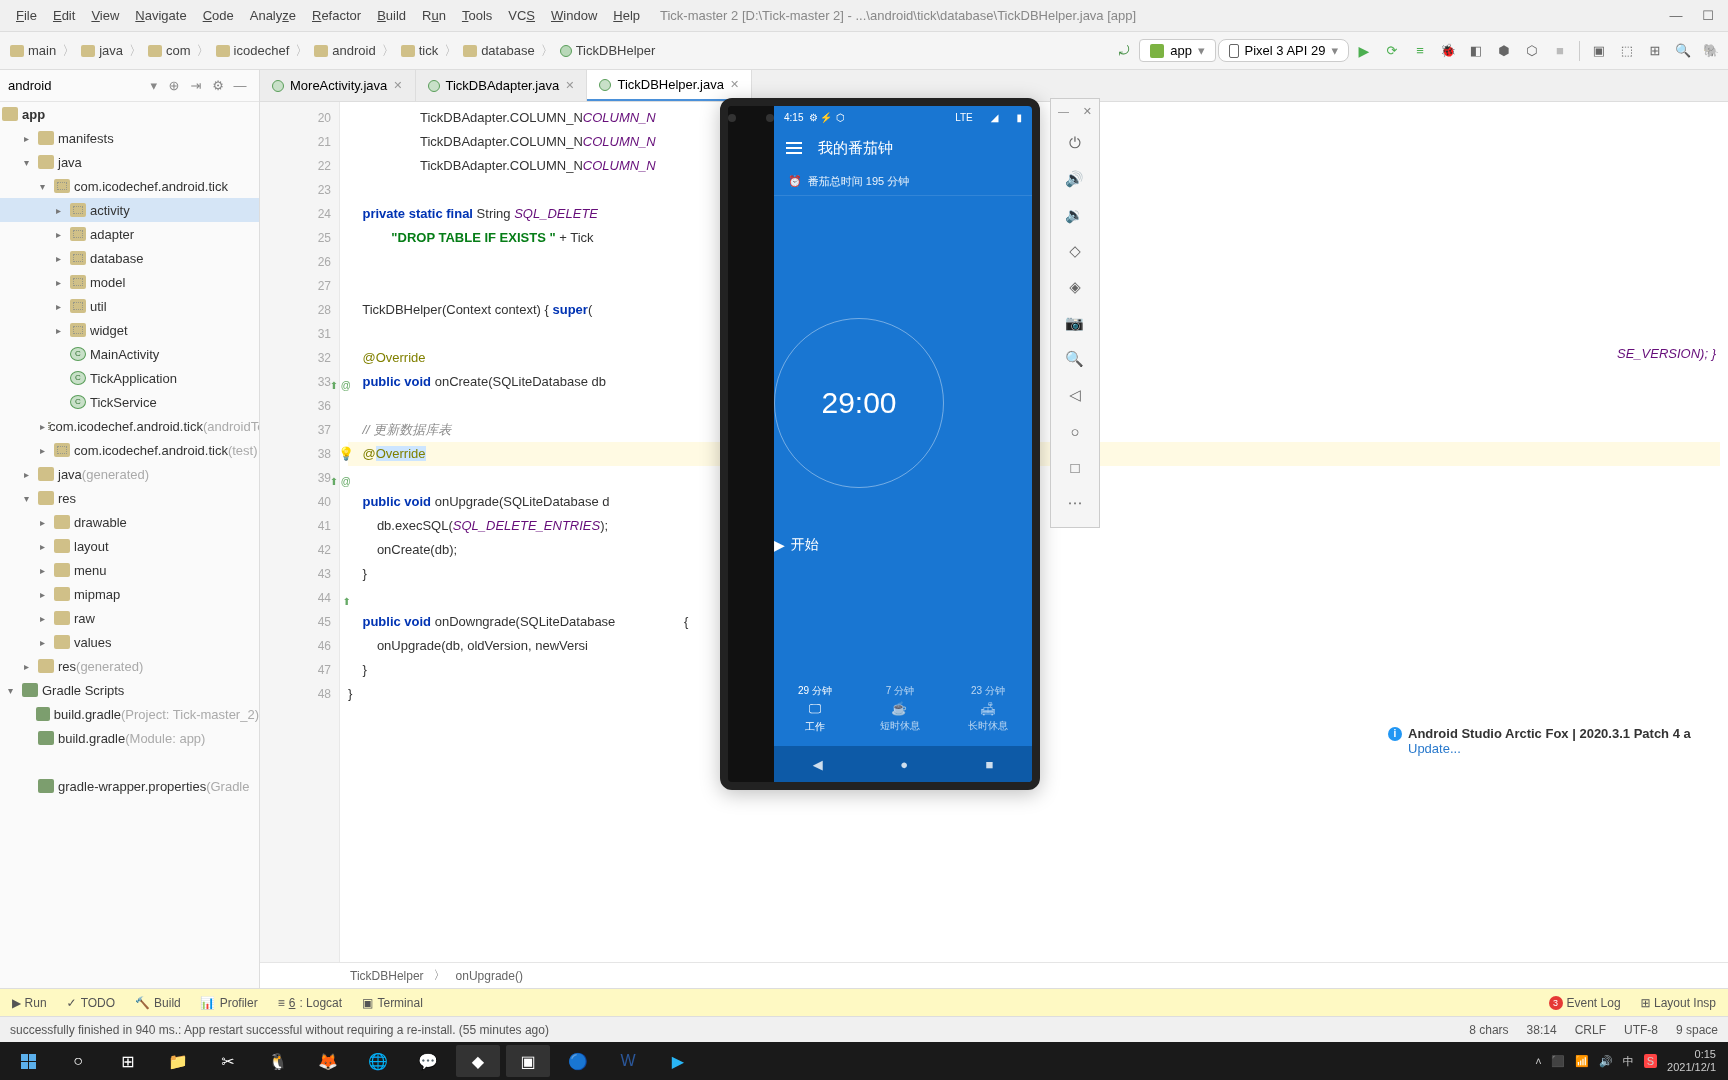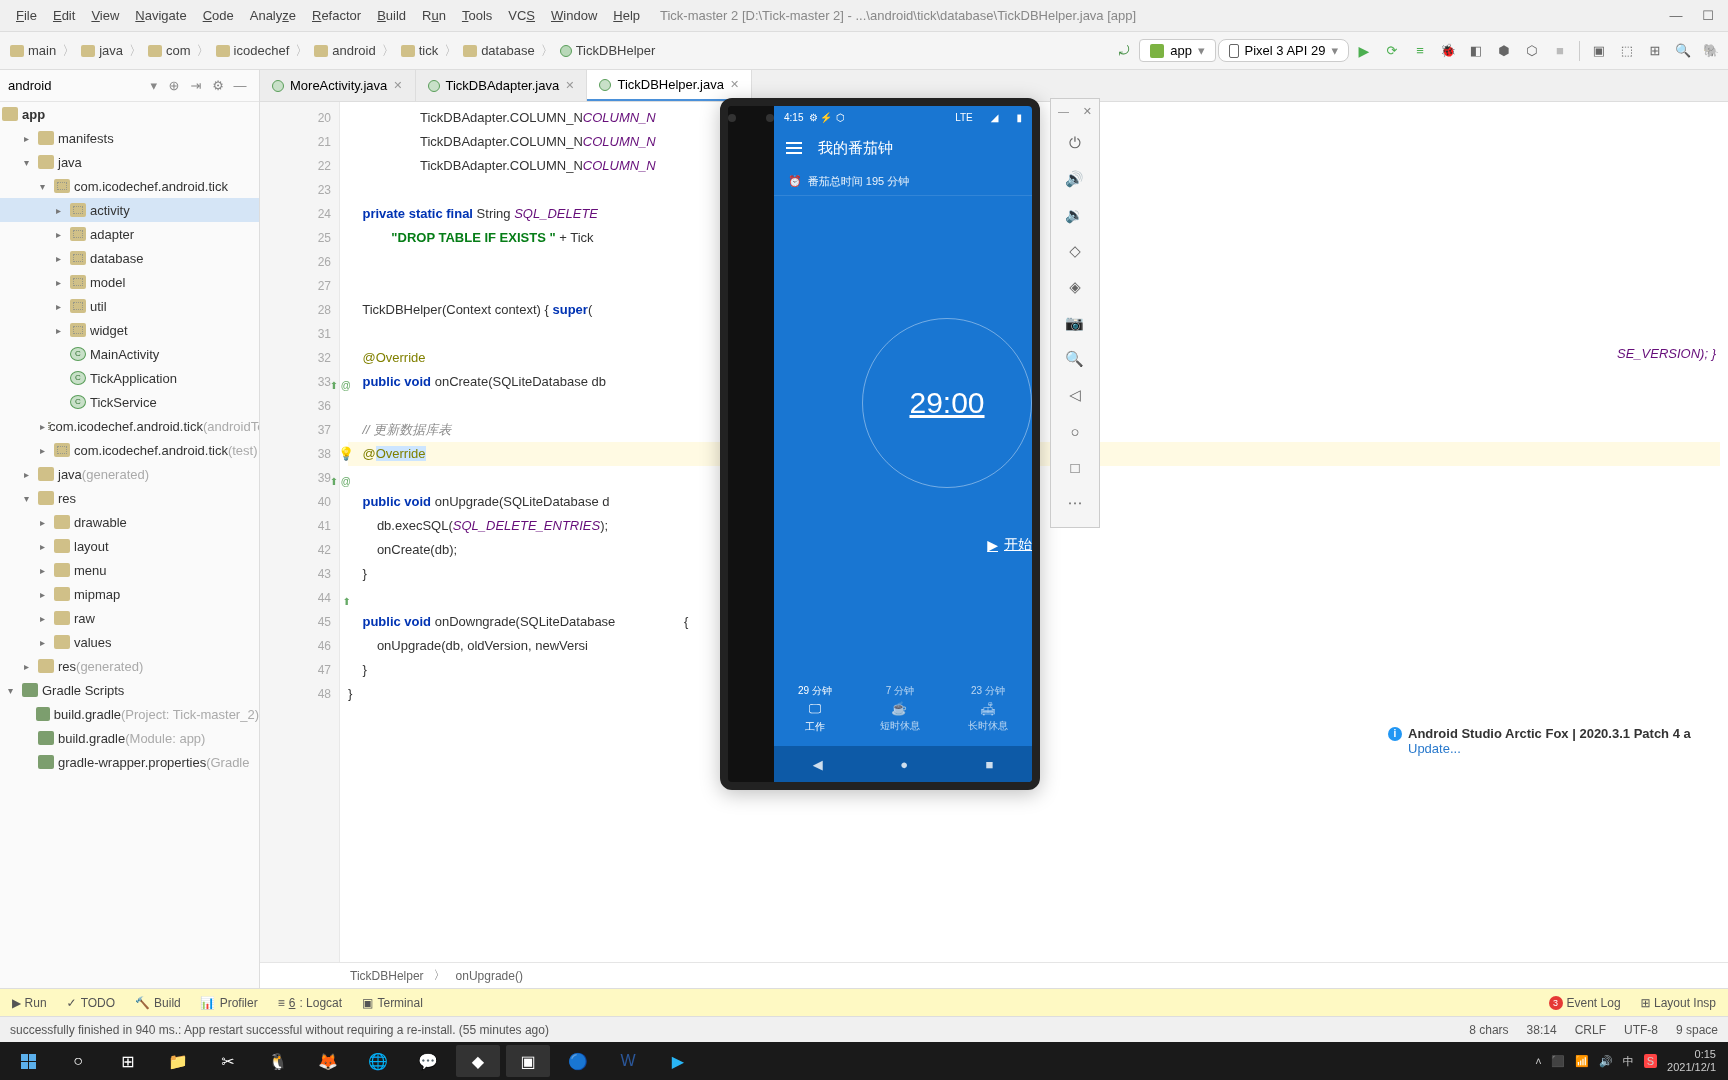--- a/index.html
+++ b/index.html
@@ -76,21 +76,21 @@
 .emulator { position:absolute; left:720px; top:98px; width:320px; height:692px; background:#111; border-radius:12px; border:8px solid #222; display:flex; flex-direction:row; overflow:hidden; box-shadow:0 4px 20px rgba(0,0,0,0.25); }
 .emu-notch { height:24px; background:#111; display:flex; justify-content:center; align-items:center; gap:30px; }
 .emu-notch .dot { width:8px; height:8px; border-radius:50%; background:#333; }
 .app-screen { flex:1; background:#1976d2; display:flex; flex-direction:column; color:#fff; }
 .statusbar { height:22px; display:flex; align-items:center; padding:0 10px; font-size:10px; }
 .statusbar .right { margin-left:auto; display:flex; gap:18px; align-items:flex-start; }
 .appbar { height:40px; display:flex; align-items:center; padding:0 12px; gap:16px; font-size:15px; }
 .hamburger { display:flex; flex-direction:column; gap:3px; }
 .hamburger span { width:16px; height:2px; background:#fff; }
 .pomodoro-sub { font-size:11px; padding:6px 14px; display:flex; align-items:center; gap:6px; opacity:0.9; border-bottom:1px solid rgba(255,255,255,0.12); }
-.timer-area { flex:1; display:flex; flex-direction:column; align-items:flex-end; justify-content:center;text-decoration:underline; }
+.timer-area { flex:1; display:flex; flex-direction:column; align-items:flex-start; justify-content:center; }
 .timer-circle { width:170px; height:170px; border:1px solid rgba(255,255,255,0.4); border-radius:50%; display:flex; align-items:center; justify-content:center; font-size:30px; font-weight:300; }
 .start-btn { margin-top:48px; font-size:14px; display:flex; align-items:center; gap:6px; }
 .bottom-nav { display:flex; justify-content:space-around; padding:8px 0 12px; }
 .nav-item { display:flex; flex-direction:column; align-items:center; font-size:10px; gap:3px; opacity:0.7; }
 .nav-item.active { opacity:1; }
 .nav-item .time { font-size:10px; }
 .nav-item .icon { font-size:13px; }
 .sysnav { height:36px; background:#0d5aa7; display:flex; justify-content:space-around; align-items:center; }
 .sysnav span { color:#fff; opacity:0.8; font-size:13px; }
 
@@ -365,21 +365,21 @@
           <span class="ficon gradle"></span>
           <span class="name">build.gradle</span>
           <span class="suffix"> (Project: Tick-master_2)</span>
         </div>
         <div class="tree-row" style="padding-left: 24px;">
           <span class="chev"></span>
           <span class="ficon gradle"></span>
           <span class="name">build.gradle</span>
           <span class="suffix"> (Module: app)</span>
         </div>
-        <div class="tree-row" style="padding-left: 24px;">
+        <div class="tree-row" style="padding-left: 24px; margin-top: 24px;">
           <span class="chev"></span>
           <span class="ficon gradle"></span>
           <span class="name">gradle-wrapper.properties</span>
           <span class="suffix"> (Gradle</span>
         </div>
       </div>
   </div>
 
   <div class="editor-area">
     <div class="tabs" id="tabs">

